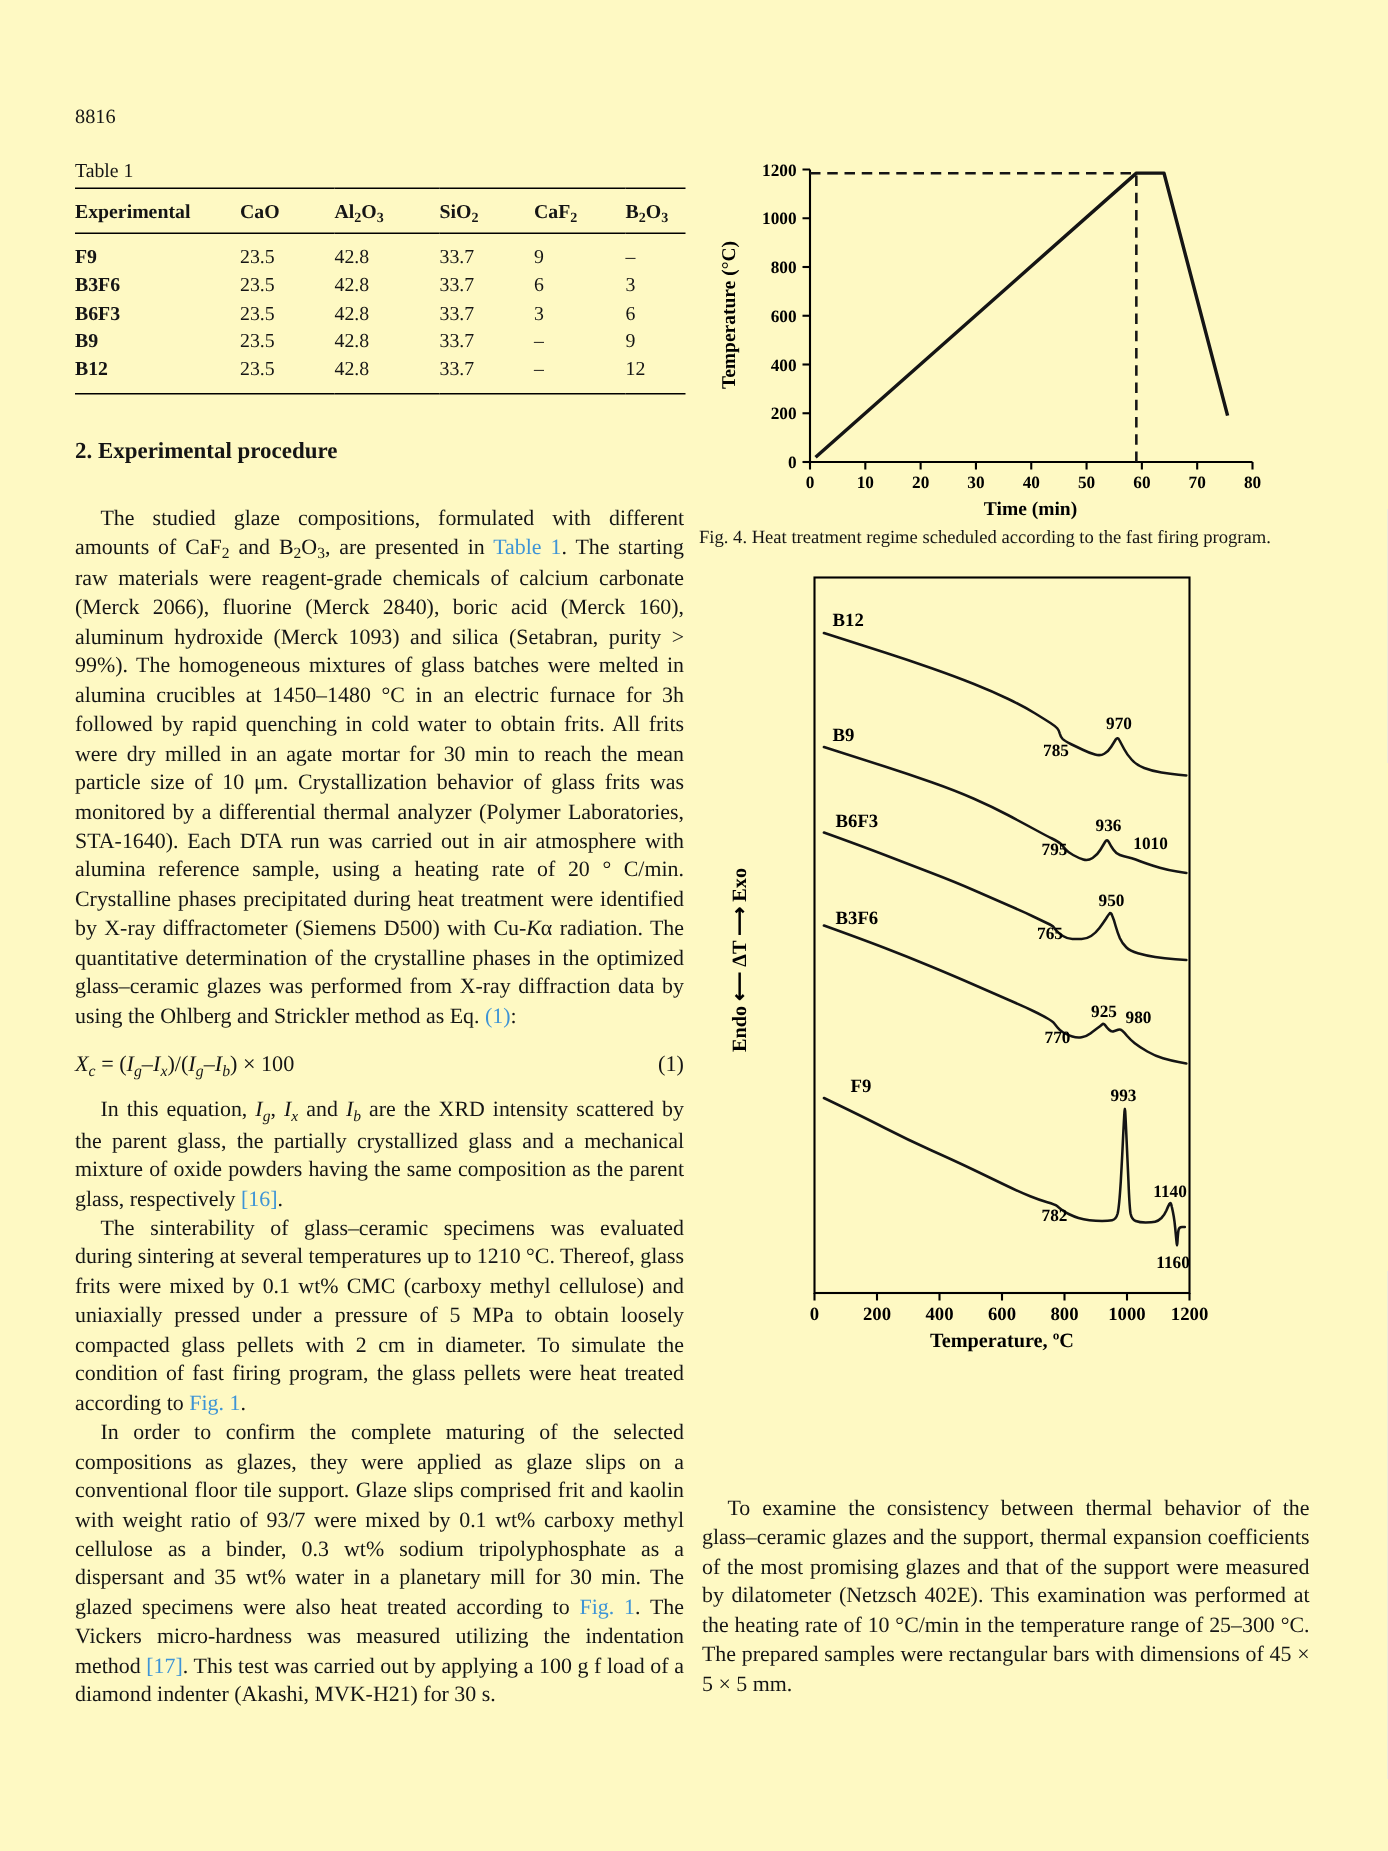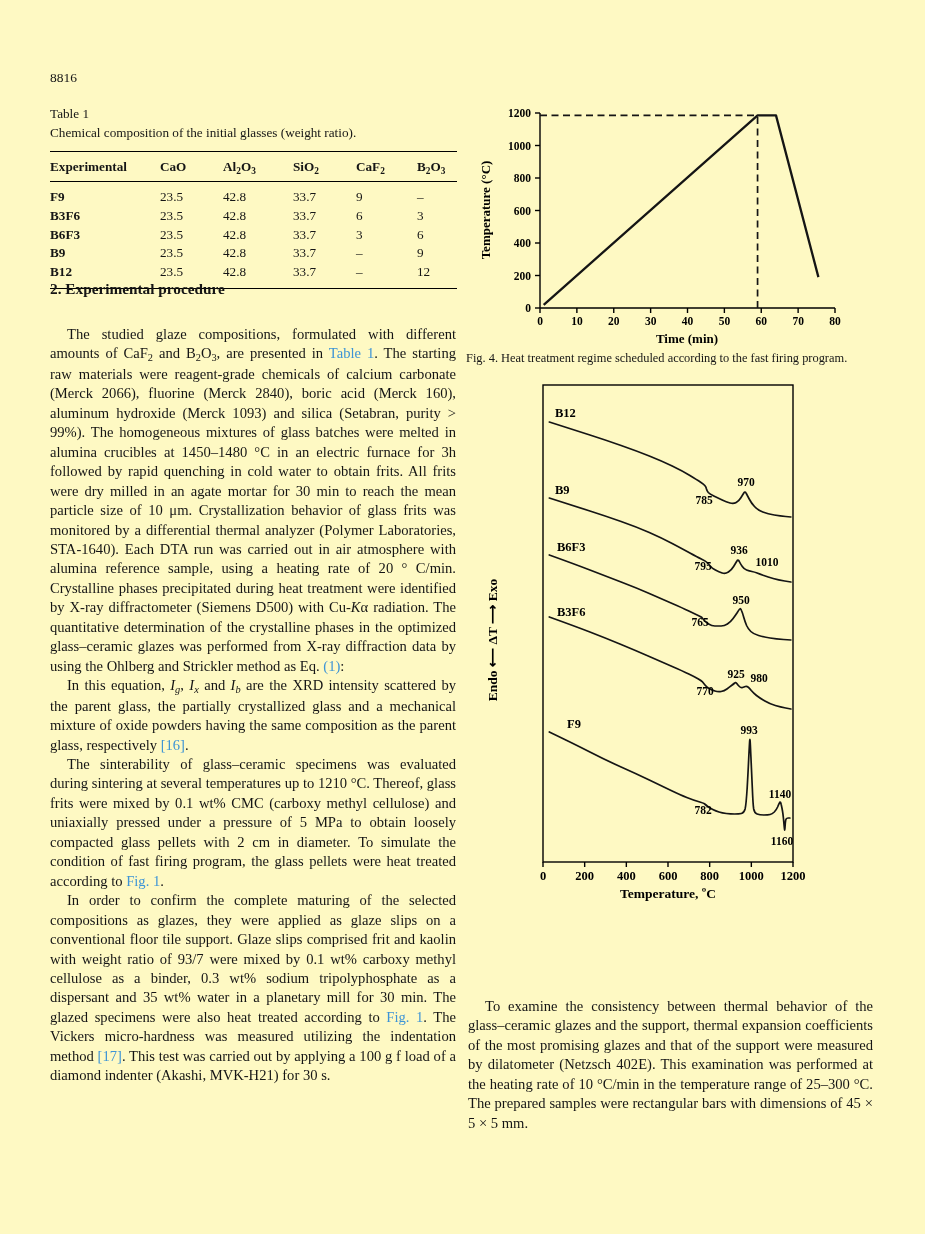--- a/index.html
+++ b/index.html
@@ -13,21 +13,21 @@
   .tlabel{font-size:13.2px;margin-bottom:3px;}
   .tcap{font-size:13.2px;margin-bottom:10px;}
   table.comp{width:100%;border-collapse:collapse;font-size:13.2px;
              border-top:1.7px solid #000;border-bottom:1.7px solid #000;}
   table.comp th{text-align:left;font-weight:bold;padding:7px 0 6px;border-bottom:1.5px solid #000;}
   table.comp td{padding:1.4px 0;}
   table.comp tbody tr:first-child td{padding-top:7px;}
   table.comp tbody tr:last-child td{padding-bottom:8px;}
   td.comp-name{font-weight:bold;}
   
-  .leftcol{position:absolute;left:50px;top:280px;width:406px;}
+  .leftcol{position:absolute;left:50px;top:292px;width:406px;}
   .rightcol{position:absolute;left:468px;top:997px;width:405px;}
   h2.sec{font-size:15.3px;margin:0 0 27px 0;font-weight:bold;}
   p.just{margin:0;text-align:justify;font-size:14.6px;line-height:19.45px;text-indent:17px;}
   .eqrow{display:flex;justify-content:space-between;align-items:baseline;margin:14px 0 12px 0;font-size:14.8px;}
   
   .t-i{font-style:italic;}
   .t-sub{font-size:71%;position:relative;top:0.27em;}
   .t-isub{font-style:italic;font-size:71%;position:relative;top:0.27em;}
   .t-sup{font-size:71%;position:relative;top:-0.42em;}
   .t-link{color:#3d94d6;}
@@ -51,21 +51,20 @@
 </style>
 </head>
 <body>
 
 <div class="page">
 
   <span class="hdr-num">8816</span>
 
   <div class="tablewrap">
     <div class="tlabel">Table 1</div>
-    <div class="tcap">Chemical composition of the initial glasses (weight ratio).</div>
     <table class="comp">
       <thead>
         <tr>
           <th style="width:110px">Experimental</th>
           <th style="width:63px">CaO</th>
           <th style="width:70px">Al<span class="t-sub">2</span>O<span class="t-sub">3</span></th>
           <th style="width:63px">SiO<span class="t-sub">2</span></th>
           <th style="width:61px">CaF<span class="t-sub">2</span></th>
           <th style="width:40px">B<span class="t-sub">2</span>O<span class="t-sub">3</span></th>
         </tr>
@@ -111,20 +110,24 @@
             <td>–</td>
             <td>12</td>
           </tr>
         </tbody>
     </table>
   </div>
 
   <div class="leftcol">
     <h2 class="sec">2. Experimental procedure</h2>
     <p class="just">The studied glaze compositions, formulated with different amounts of CaF<span class="t-sub">2</span> and B<span class="t-sub">2</span>O<span class="t-sub">3</span>, are presented in <span class="t-link">Table 1</span>. The starting raw materials were reagent-grade chemicals of calcium carbonate (Merck 2066), fluorine (Merck 2840), boric acid (Merck 160), aluminum hydroxide (Merck 1093) and silica (Setabran, purity &gt; 99%). The homogeneous mixtures of glass batches were melted in alumina crucibles at 1450–1480 °C in an electric furnace for 3h followed by rapid quenching in cold water to obtain frits. All frits were dry milled in an agate mortar for 30 min to reach the mean particle size of 10 μm. Crystallization behavior of glass frits was monitored by a differential thermal analyzer (Polymer Laboratories, STA-1640). Each DTA run was carried out in air atmosphere with alumina reference sample, using a heating rate of 20 ° C/min. Crystalline phases precipitated during heat treatment were identified by X-ray diffractometer (Siemens D500) with Cu-<span class="t-i">K</span>α radiation. The quantitative determination of the crystalline phases in the optimized glass–ceramic glazes was performed from X-ray diffraction data by using the Ohlberg and Strickler method as Eq. <span class="t-link">(1)</span>:</p>
+    <div class="eqrow">
+      <span><span class="t-i">X</span><span class="t-isub">c</span> = (<span class="t-i">I</span><span class="t-isub">g</span>–<span class="t-i">I</span><span class="t-isub">x</span>)/(<span class="t-i">I</span><span class="t-isub">g</span>–<span class="t-i">I</span><span class="t-isub">b</span>) × 100</span>
+      <span>(1)</span>
+    </div>
     <p class="just">In this equation, <span class="t-i">I</span><span class="t-isub">g</span>, <span class="t-i">I</span><span class="t-isub">x</span> and <span class="t-i">I</span><span class="t-isub">b</span> are the XRD intensity scattered by the parent glass, the partially crystallized glass and a mechanical mixture of oxide powders having the same composition as the parent glass, respectively <span class="t-link">[16]</span>.</p>
     <p class="just">The sinterability of glass–ceramic specimens was evaluated during sintering at several temperatures up to 1210 °C. Thereof, glass frits were mixed by 0.1 wt% CMC (carboxy methyl cellulose) and uniaxially pressed under a pressure of 5 MPa to obtain loosely compacted glass pellets with 2 cm in diameter. To simulate the condition of fast firing program, the glass pellets were heat treated according to <span class="t-link">Fig. 1</span>.</p>
     <p class="just">In order to confirm the complete maturing of the selected compositions as glazes, they were applied as glaze slips on a conventional floor tile support. Glaze slips comprised frit and kaolin with weight ratio of 93/7 were mixed by 0.1 wt% carboxy methyl cellulose as a binder, 0.3 wt% sodium tripolyphosphate as a dispersant and 35 wt% water in a planetary mill for 30 min. The glazed specimens were also heat treated according to <span class="t-link">Fig. 1</span>. The Vickers micro-hardness was measured utilizing the indentation method <span class="t-link">[17]</span>. This test was carried out by applying a 100 g f load of a diamond indenter (Akashi, MVK-H21) for 30 s.</p>
   </div>
 
   <svg id="fig1" class="fig1" viewBox="0 0 445 250">
       <line x1="80" y1="13" x2="80" y2="208" class="ax"></line>
       <line x1="80" y1="208" x2="375" y2="208" class="ax"></line>
       <line x1="80" y1="208" x2="80" y2="213" class="ax"></line>
       <text x="80" y="225" class="tk" text-anchor="middle">0</text>

